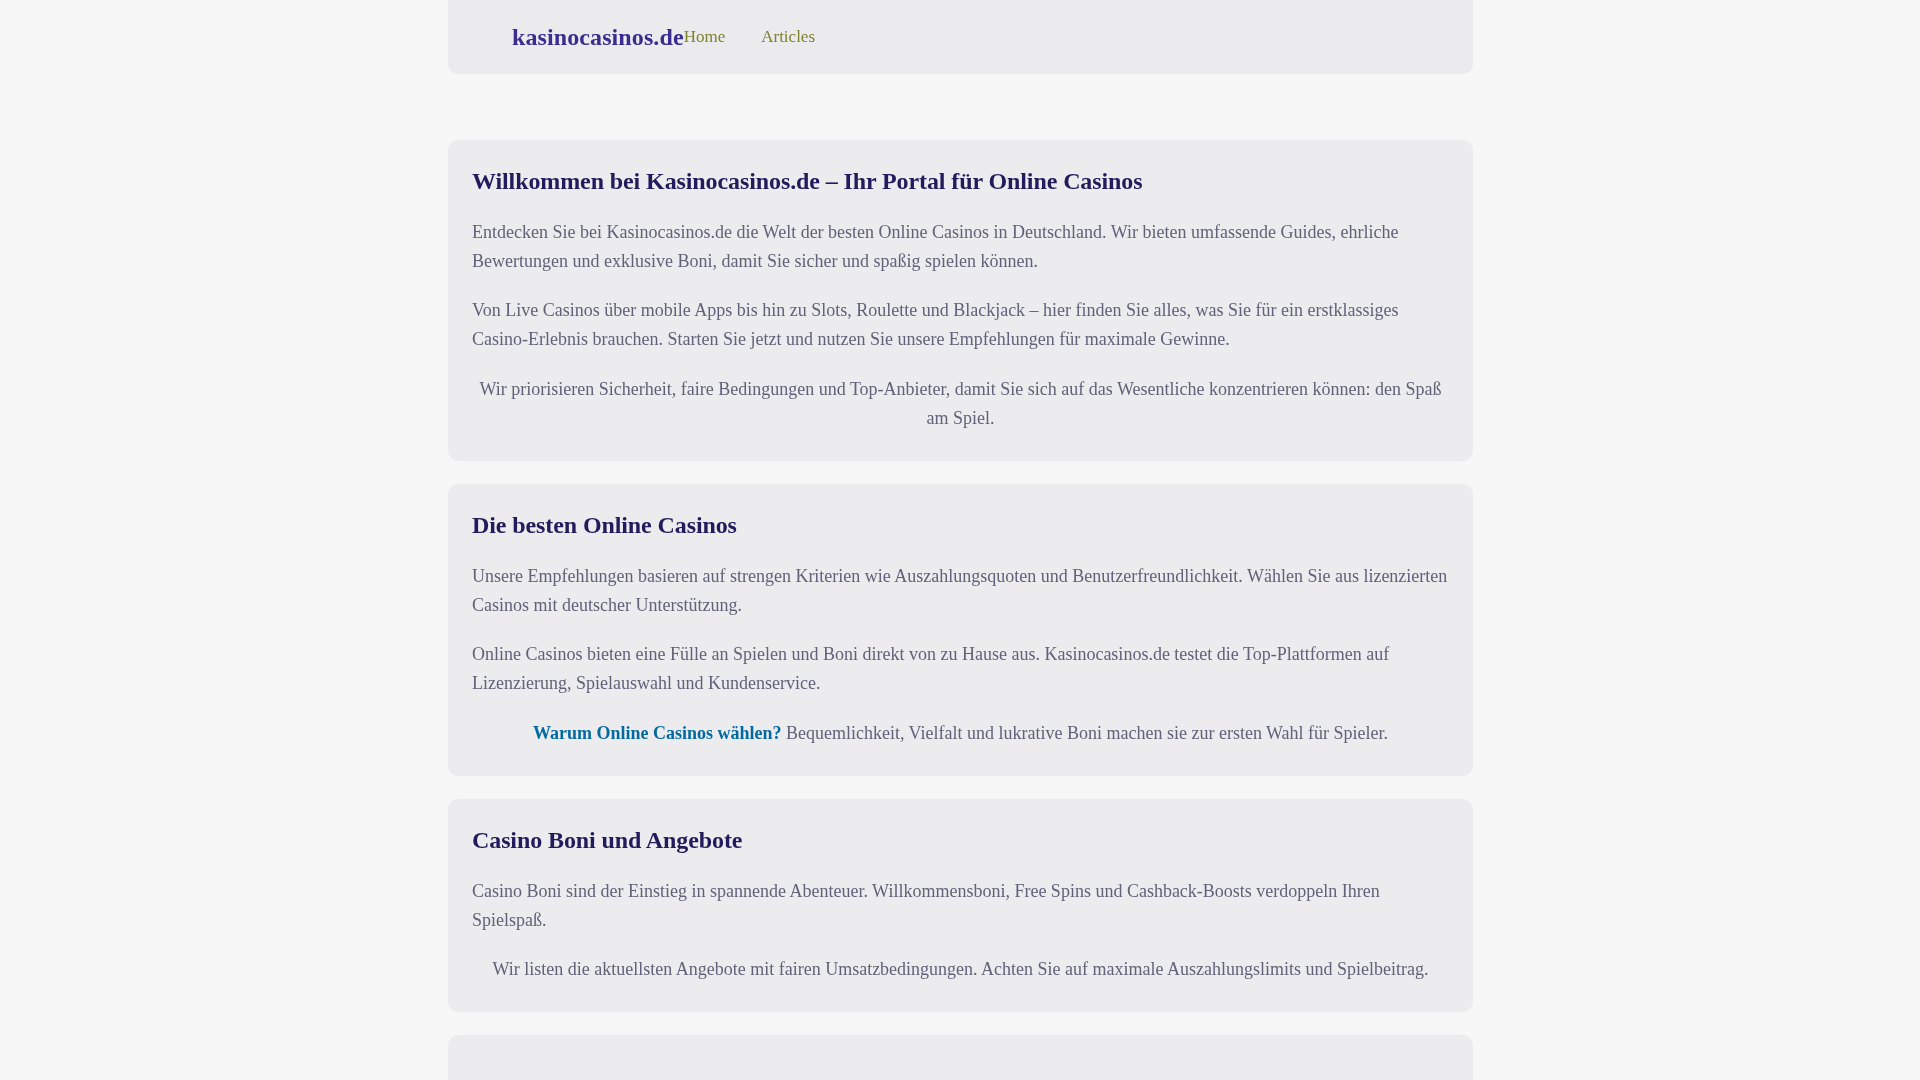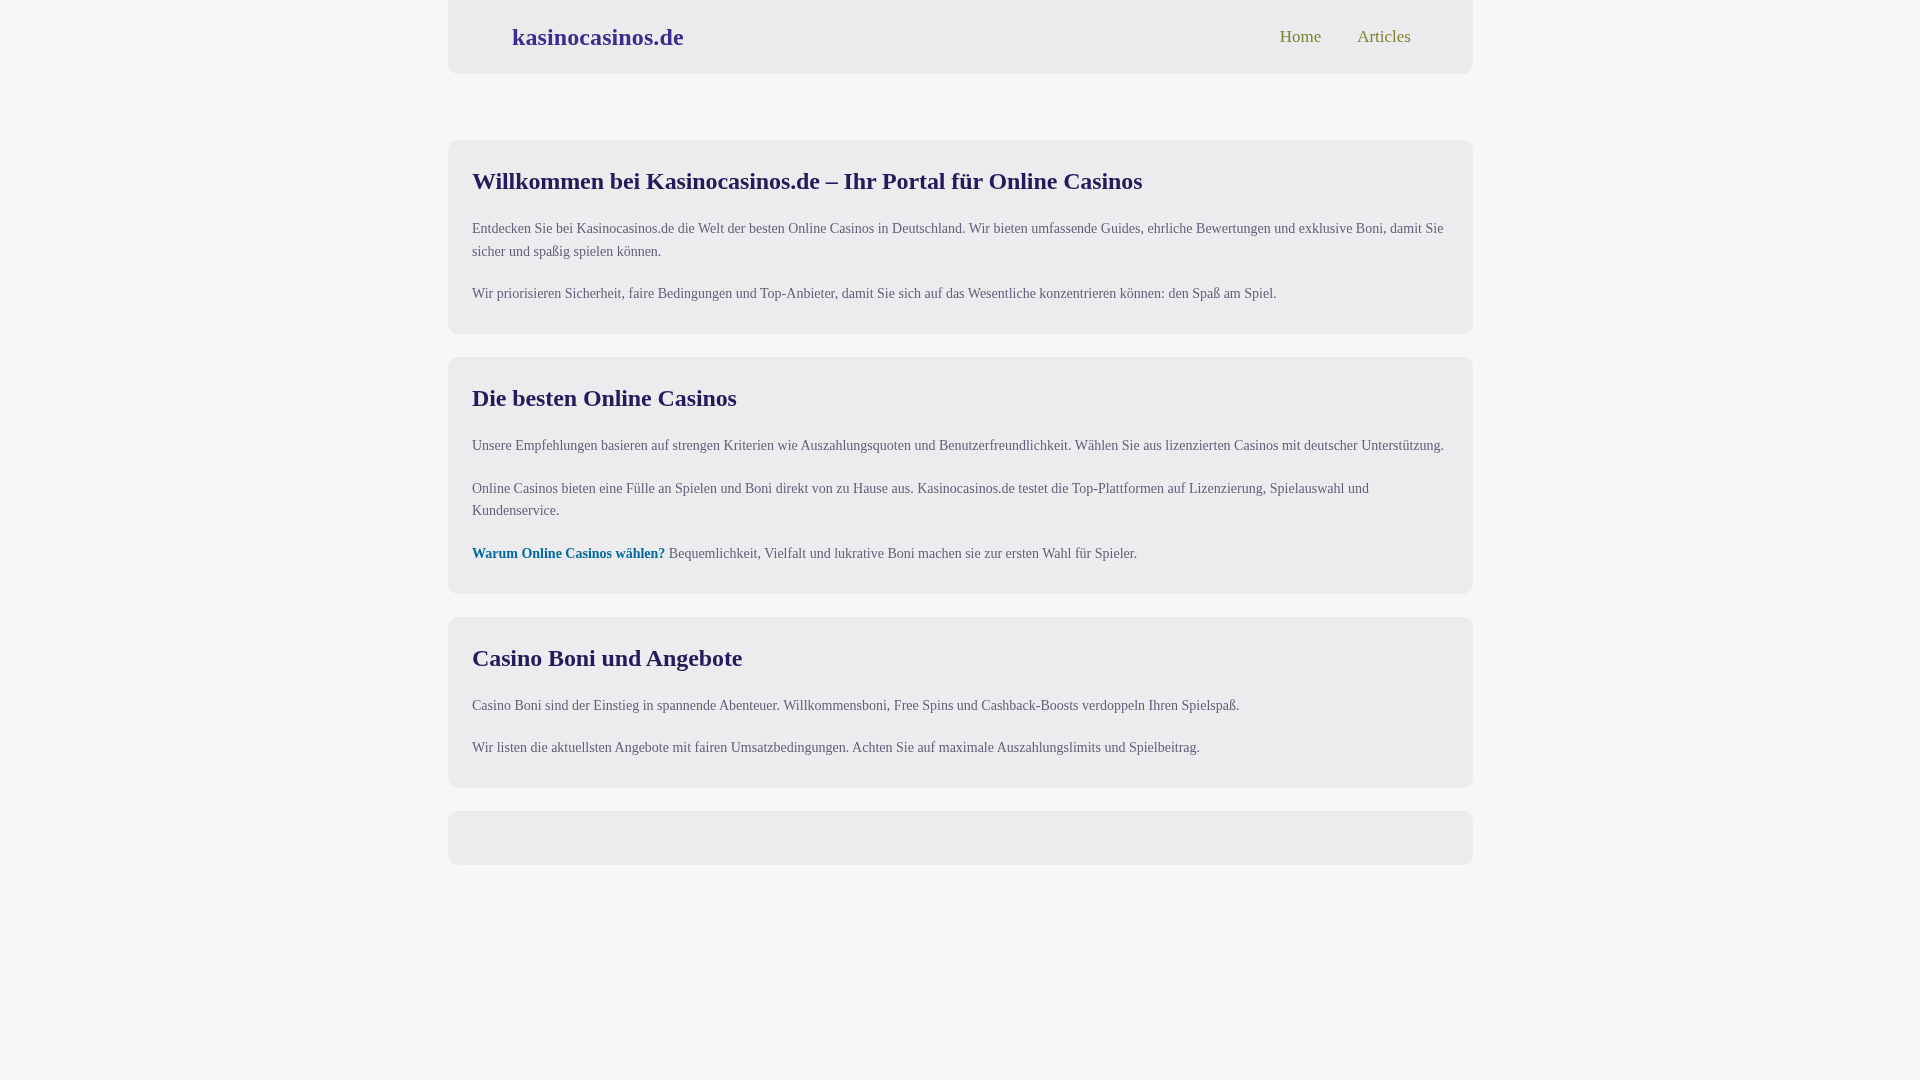--- a/index.html
+++ b/index.html
@@ -24,21 +24,20 @@
   .site-header {
     position: absolute;
     left: 448px;
     top: 0;
     width: 1025px;
     height: 74px;
     background: #ebebee;
     border-radius: 0 0 10px 10px;
     display: flex;
     align-items: center;
-    justify-content: space-between;
     box-sizing: border-box;
     padding: 0 40px 0 16px;
   }
   .brand {
     font-family: "Liberation Serif", "DejaVu Serif", serif;
     font-size: 24px;
     font-weight: bold;
     color: #3b2d8f;
     letter-spacing: 0.1px;
     padding-left: 48px;
@@ -79,25 +78,25 @@
     font-size: 24px;
     font-weight: bold;
     color: #221b5c;
     line-height: 1.25;
     letter-spacing: -0.1px;
   }
 
   .card p {
     margin: 0 0 20px 0;
     font-family: "Liberation Serif", "DejaVu Serif", serif;
-    font-size: 14px;
+    font-size: 18px;
     line-height: 1.62;
     color: #61617a;
   }
-  .card p:last-child { margin-bottom: 0; }
+  .card p:last-child { margin-bottom: 0; text-align: center; }
 
   .card p b, .card p strong {
     color: #0369a1;
     font-weight: bold;
   }
 
   .card ul {
     margin: 0;
     padding-left: 41px;
     list-style: disc;
@@ -122,20 +121,21 @@
       <a class="nav-link" href="#">Home</a>
       <a class="nav-link" href="#">Articles</a>
     </div>
   </div>
 
   <div class="content">
 
     <section class="card">
       <h2>Willkommen bei Kasinocasinos.de – Ihr Portal für Online Casinos</h2>
       <p>Entdecken Sie bei Kasinocasinos.de die Welt der besten Online Casinos in Deutschland. Wir bieten umfassende Guides, ehrliche Bewertungen und exklusive Boni, damit Sie sicher und spaßig spielen können.</p>
+      <p>Von Live Casinos über mobile Apps bis hin zu Slots, Roulette und Blackjack – hier finden Sie alles, was Sie für ein erstklassiges Casino-Erlebnis brauchen. Starten Sie jetzt und nutzen Sie unsere Empfehlungen für maximale Gewinne.</p>
       <p>Wir priorisieren Sicherheit, faire Bedingungen und Top-Anbieter, damit Sie sich auf das Wesentliche konzentrieren können: den Spaß am Spiel.</p>
     </section>
 
     <section class="card">
       <h2>Die besten Online Casinos</h2>
       <p>Unsere Empfehlungen basieren auf strengen Kriterien wie Auszahlungsquoten und Benutzerfreundlichkeit. Wählen Sie aus lizenzierten Casinos mit deutscher Unterstützung.</p>
       <p>Online Casinos bieten eine Fülle an Spielen und Boni direkt von zu Hause aus. Kasinocasinos.de testet die Top-Plattformen auf Lizenzierung, Spielauswahl und Kundenservice.</p>
       <p><b>Warum Online Casinos wählen?</b><span> Bequemlichkeit, Vielfalt und lukrative Boni machen sie zur ersten Wahl für Spieler.</span></p>
     </section>
 

